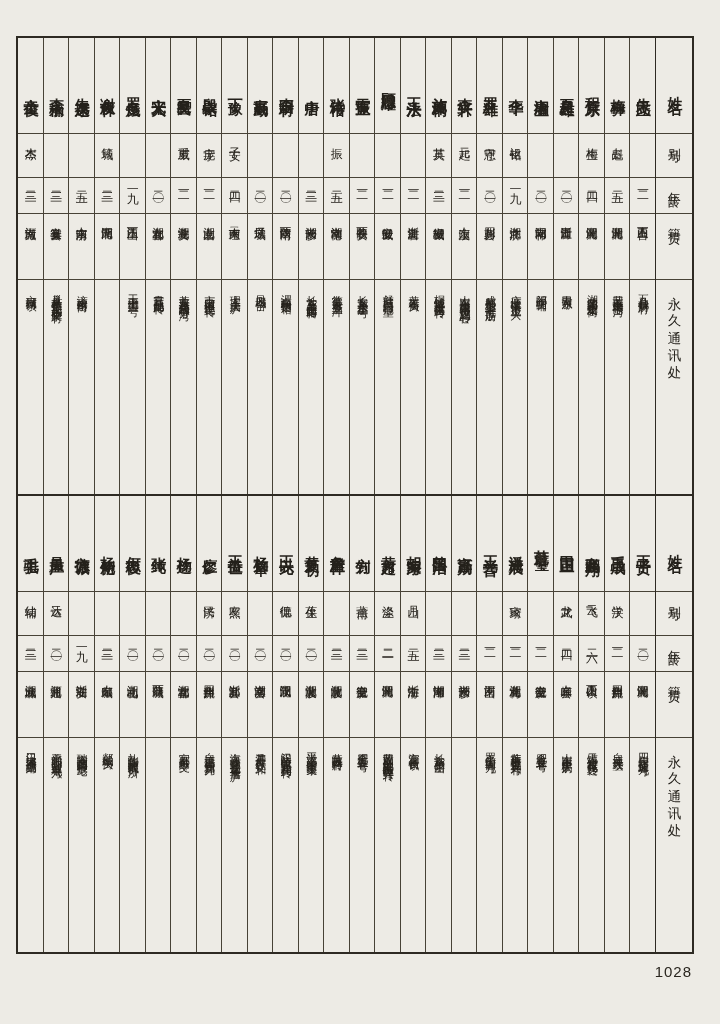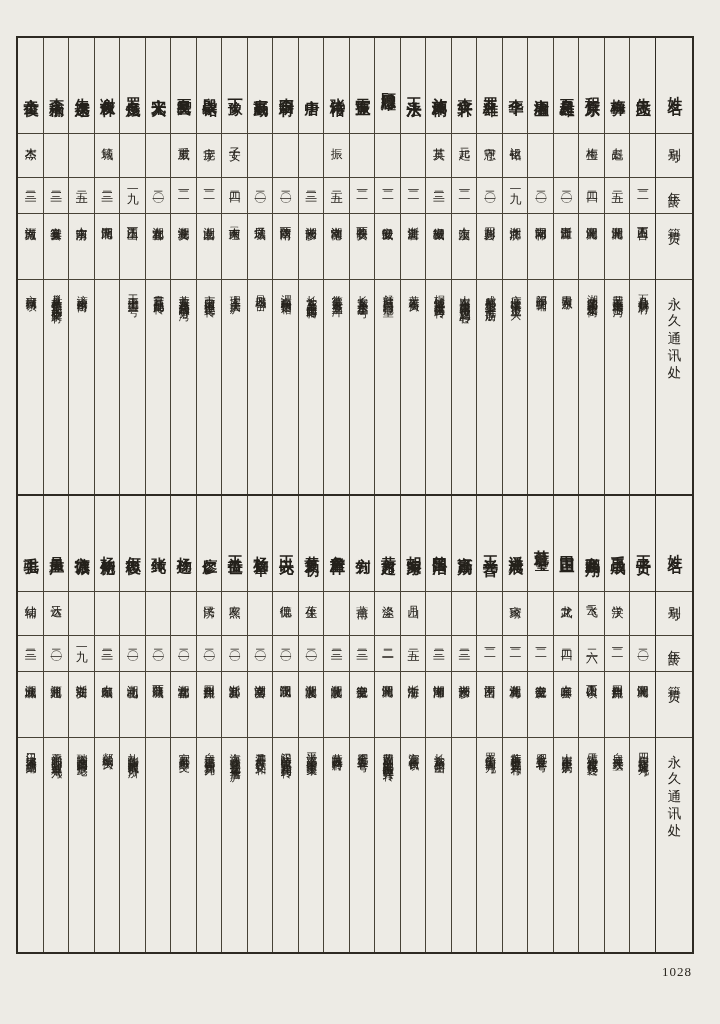--- a/index.html
+++ b/index.html
@@ -34,22 +34,22 @@
   .origin-t { font-size:11.5px; letter-spacing:0.5px; }
   .addr-t   { font-size:11px; letter-spacing:1.5px; max-height:206px; }
   .badge    { font-size:9px; margin-top:2px; color:#3a352c; }
   .hl-name   { font-size:15px; letter-spacing:5px; font-weight:600; }
   .hl-alias  { font-size:13px; letter-spacing:2px; }
   .hl-age    { font-size:13px; letter-spacing:2px; }
   .hl-origin { font-size:13px; letter-spacing:4px; }
   .hl-addr   { font-size:13.5px; letter-spacing:17px; }
   .pagenum {
     position:absolute; right:28px; bottom:44px;
-    font-family:Liberation Serif, serif;
-    font-size:13px; letter-spacing:1px; color:#2a261f;
+    font-family:Liberation Sans, sans-serif;
+    font-size:15px; letter-spacing:1px; color:#2a261f;
   }
 </style>
 </head>
 <body>
 
 <div class="page">
   <div class="register">
 
     <div class="tbl" id="table-top">
       <div class="col hcol">

